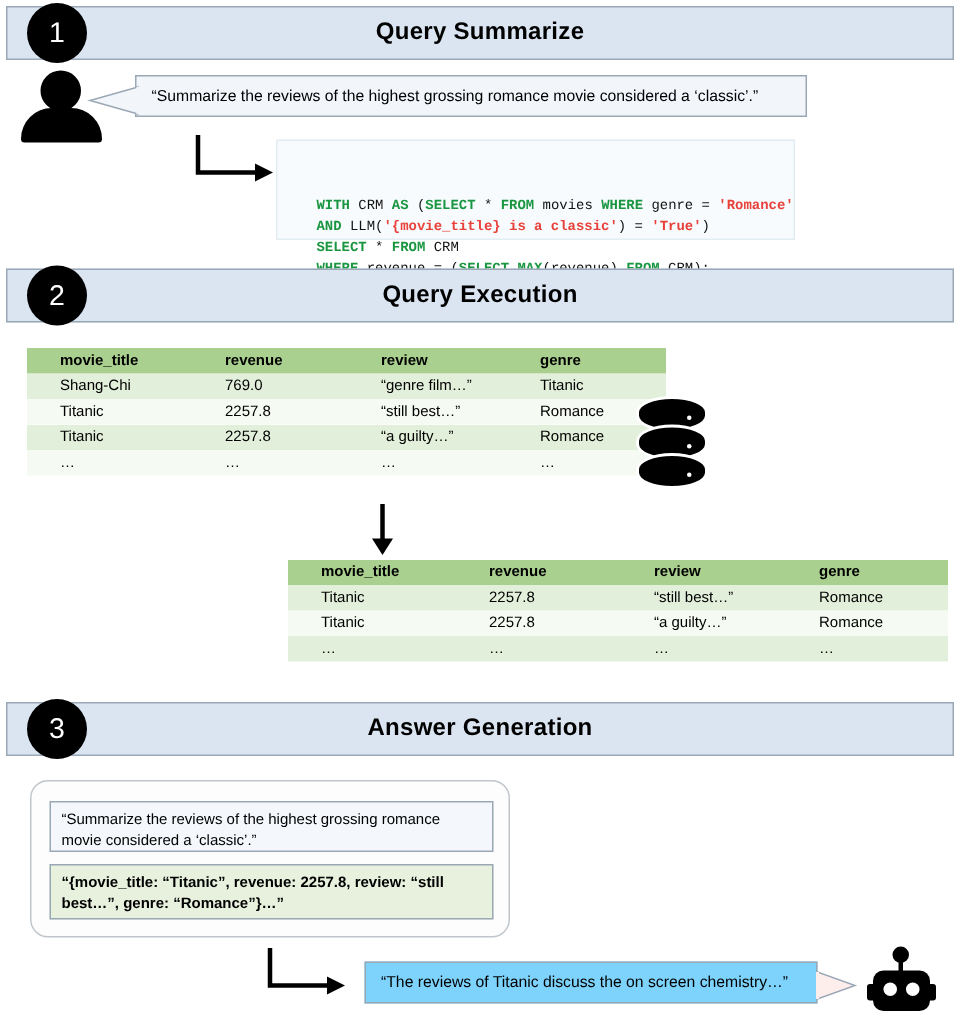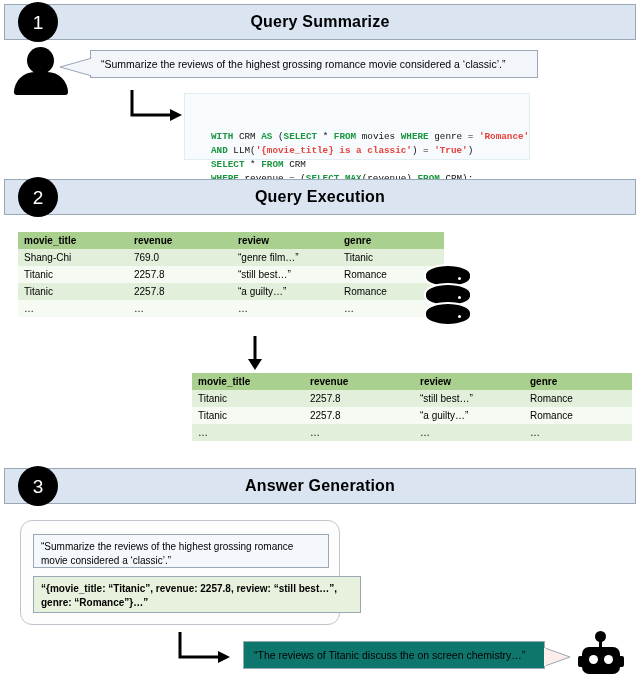--- a/index.html
+++ b/index.html
@@ -50,38 +50,38 @@
 
   .db{position:absolute;width:48px;height:66px;}
   .db .disc{position:absolute;left:0;width:48px;height:24px;background:#000;border-radius:50%/46%;
             border:2px solid #fff;box-sizing:border-box;}
   .db .dot{position:absolute;width:3px;height:3px;border-radius:50%;background:#fff;right:9px;top:11px;}
 
   
   .bubble{position:absolute;box-sizing:border-box;display:flex;align-items:center;}
   .bubble .txt{font-size:10.5px;line-height:1.35;padding:0 10px;}
   .bub-blue{background:#f2f6fb;border:1px solid #9aa7b5;}
-  .bub-pink{background:#0f766e;border:1px solid #9aa7b5;}
+  .bub-pink{background:#7dd3fc;border:1px solid #9aa7b5;}
 
   
   .code{
     position:absolute;box-sizing:border-box;
     background:#f7fbfd;border:1px solid #e2edf3;
     font-family:"Liberation Mono", monospace;
     font-size:9.3px;line-height:14px;
     padding:8px 26px;white-space:pre;
   }
   .kw{color:#1a9641;font-weight:bold;}
   .str{color:#e8413a;font-weight:bold;}
   .pl{color:#111;}
 
   
   .tbl{position:absolute;border-collapse:collapse;table-layout:fixed;}
   .tbl td,.tbl th{
-    font-size:10px;text-align:left;padding:3px 6px;
+    font-size:10px;text-align:left;padding:3px 22px;
     border:none;overflow:hidden;white-space:nowrap;
     height:17px;box-sizing:border-box;
   }
   .tbl th{background:#a9d08e;font-weight:bold;}
   .tbl tr.odd td{background:#e2efda;}
   .tbl tr.even td{background:#f5faf2;}
 
   
   .arrow-svg{position:absolute;overflow:visible;}
 
@@ -237,21 +237,21 @@
     <div class="hdr-title">Answer Generation</div>
   </div>
   <div class="badge" style="left:18px;top:466px;">
     <span>3</span>
   </div>
 
   <div class="panel" style="left:20px;top:520px;width:320px;height:105px;">
     <div class="inbox box-blue" style="left:12px;top:13px;width:296px;height:34px;">
       <div class="t">“Summarize the reviews of the highest grossing romance movie considered a ‘classic’.”</div>
     </div>
-    <div class="inbox box-green" style="left:12px;top:55px;width:328px;height:37px;">
+    <div class="inbox box-green" style="left:12px;top:55px;width:296px;height:37px;">
       <div class="t">“{movie_title: “Titanic”, revenue: 2257.8, review: “still best…”, genre: “Romance”}…”</div>
     </div>
   </div>
 
   <svg class="arrow-svg" style="left:176px;top:632px;width:56px;height:34px;">
     <path d="M4,0 L4,25 L44,25" stroke="#000" stroke-width="3" fill="none"></path>
     <polygon points="42,19 54,25 42,31" fill="#000"></polygon>
   </svg>
 
   <div class="bubble bub-pink" style="left:243px;top:641px;width:302px;height:28px;">

